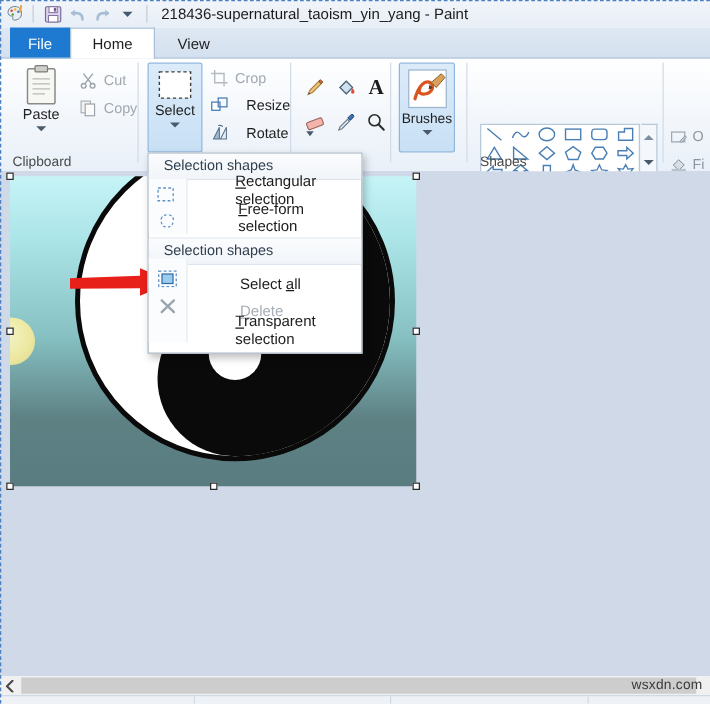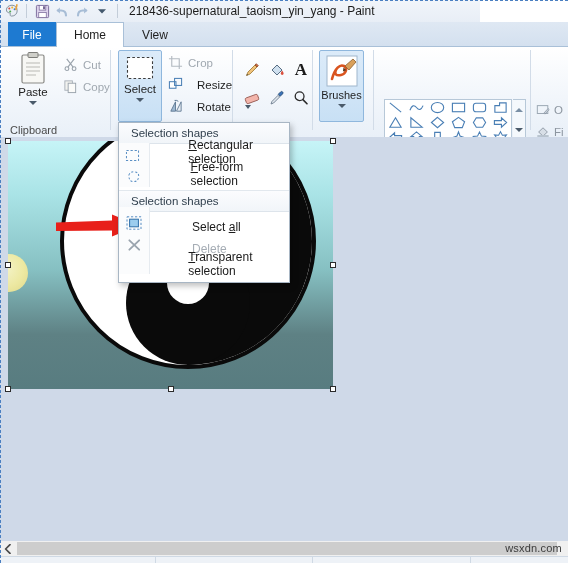--- a/index.html
+++ b/index.html
@@ -13,21 +13,21 @@
   }
   
   #capture-border{
     position:absolute;left:0;top:0;width:568px;height:563px;
     border-left:1px dashed #4a7fc1;
     border-top:1px dashed #4a7fc1;
     box-sizing:border-box;pointer-events:none;z-index:90;
   }
   
   #titlebar{
-    position:absolute;left:0;top:0;width:480px;height:22px;
+    position:absolute;left:0;top:0;width:568px;height:22px;
     background:linear-gradient(to bottom,#f1f5fa 0%,#e8eef6 100%);
     display:flex;align-items:center;
   }
   .qat-sep{width:1px;height:14px;background:#c3cdd9;margin:0 5px;}
   .qat-btn{width:20px;height:18px;display:flex;align-items:center;justify-content:center;}
   #paint-logo{width:18px;height:18px;margin-left:3px;display:flex;align-items:center;justify-content:center;}
   #win-title{font-size:12px;color:#1b1b1b;margin-left:6px;white-space:nowrap;}
   
   #tabstrip{
     position:absolute;left:0;top:22px;width:568px;height:25px;
@@ -421,20 +421,21 @@
         <div class="sc-dn"></div>
       </div>
     <div class="sc-btn">
         <div class="sc-more">
           <i></i>
           <div class="sc-dn"></div>
         </div>
       </div>
   </div>
 
+  <div class="grp-label" style="left:384px;top:77px;width:142px;">Shapes</div>
   <div class="grp-sep" style="left:530px;"></div>
 
   <div id="outline-fill">
     <div class="of-row">
       <svg width="14" height="14" viewBox="0 0 16 16">
         <rect x="1.5" y="3" width="12" height="9" fill="none" stroke="#9aa6b2" stroke-width="1.1"></rect>
         <path d="M9 11.5 L13.8 6.4 L15 7.6 L10.2 12.7 Z" fill="#cfd8e2" stroke="#7f8b98" stroke-width="0.8"></path>
       </svg>
       <span>O</span>
     </div>

